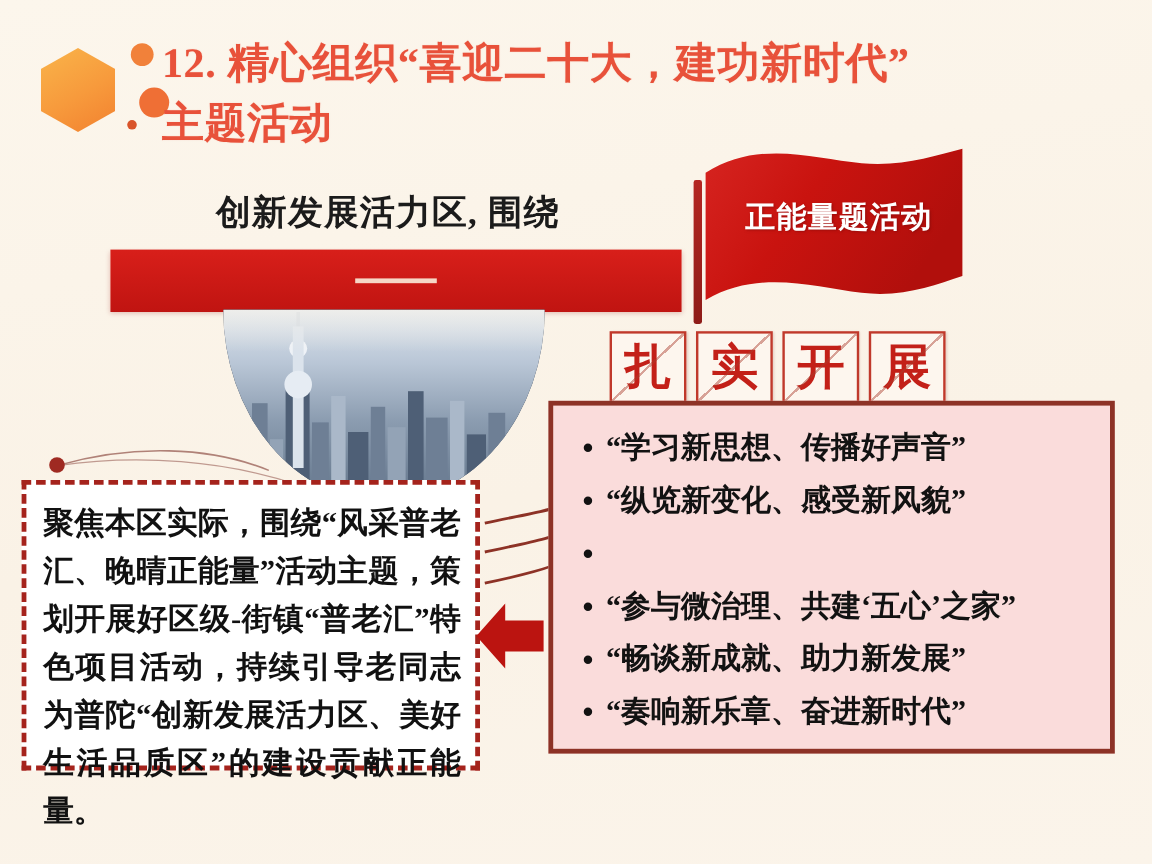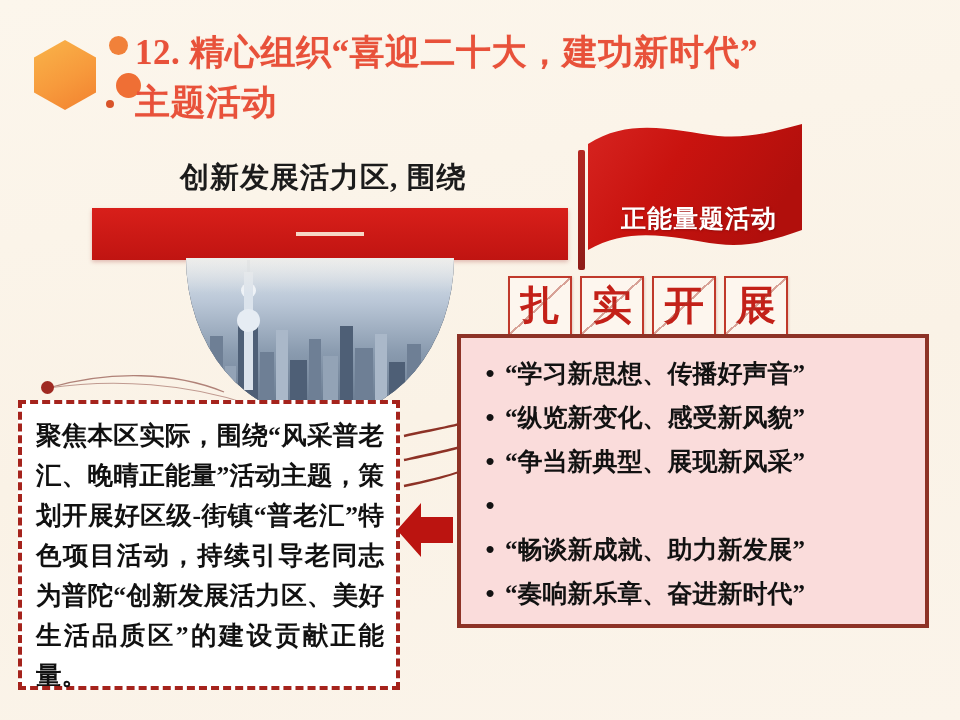--- a/index.html
+++ b/index.html
@@ -82,21 +82,20 @@
   .flag-wrap { position: absolute; left: 582px; top: 122px; width: 228px; height: 140px; }
   .flag-wrap svg { display: block; }
   .flag-label {
     position: absolute; left: 604px; top: 164px; width: 190px;
     text-align: center;
     color: #ffffff; font-size: 25px; font-weight: bold;
     font-family: "Liberation Serif", "DejaVu Serif", serif;
     letter-spacing: 1px;
     text-shadow: 1px 1px 2px rgba(120,10,10,.55);
     white-space: nowrap;
-    margin-top: 38px;
   }
 
   
   .skyline {
     position: absolute; left: 186px; top: 258px;
     width: 268px; height: 160px;
     clip-path: ellipse(134px 160px at 50% 0%);
     overflow: hidden;
     background: #1f2b3c;
   }
@@ -110,21 +109,21 @@
   .skyline .tower-b2 { position: absolute; bottom: 120px; left: 55px; width: 15px; height: 15px; border-radius: 50%; background: #eef2f7; }
   .skyline .tower-spire { position: absolute; bottom: 136px; left: 61px; width: 3px; height: 22px; background: #cfd8e2; }
   .skyline .haze { position: absolute; inset: 0; background: linear-gradient(180deg, rgba(250,243,232,.55) 0%, rgba(250,243,232,0) 22%); }
 
   
   .connectors { position: absolute; left: 0; top: 0; width: 960px; height: 720px; pointer-events: none; }
 
   
   .dashbox {
     position: absolute; left: 18px; top: 400px;
-    width: 382px; height: 290px;
+    width: 382px; height: 242px;
     border: 4px dashed #a5231c;
     background: #ffffff;
     box-sizing: border-box;
   }
   .dashbox .body {
     position: absolute; left: 14px; top: 12px; right: 12px;
     font-size: 25.5px; line-height: 40px; color: #111111;
     font-family: "Liberation Serif", "DejaVu Serif", serif;
     font-weight: bold;
     text-align: justify;
@@ -296,24 +295,24 @@
       <li>
         <span class="bul">•</span>
         <span>“学习新思想、传播好声音”</span>
       </li>
       <li>
         <span class="bul">•</span>
         <span>“纵览新变化、感受新风貌”</span>
       </li>
       <li>
         <span class="bul">•</span>
-        <span>“争当新典型、展现新风采”</span>
-      </li>
-      <li>
-        <span class="bul">•</span>
+      </li>
+      <li>
+        <span class="bul">•</span>
+        <span>“参与微治理、共建‘五心’之家”</span>
       </li>
       <li>
         <span class="bul">•</span>
         <span>“畅谈新成就、助力新发展”</span>
       </li>
       <li>
         <span class="bul">•</span>
         <span>“奏响新乐章、奋进新时代”</span>
       </li>
     </ul>

